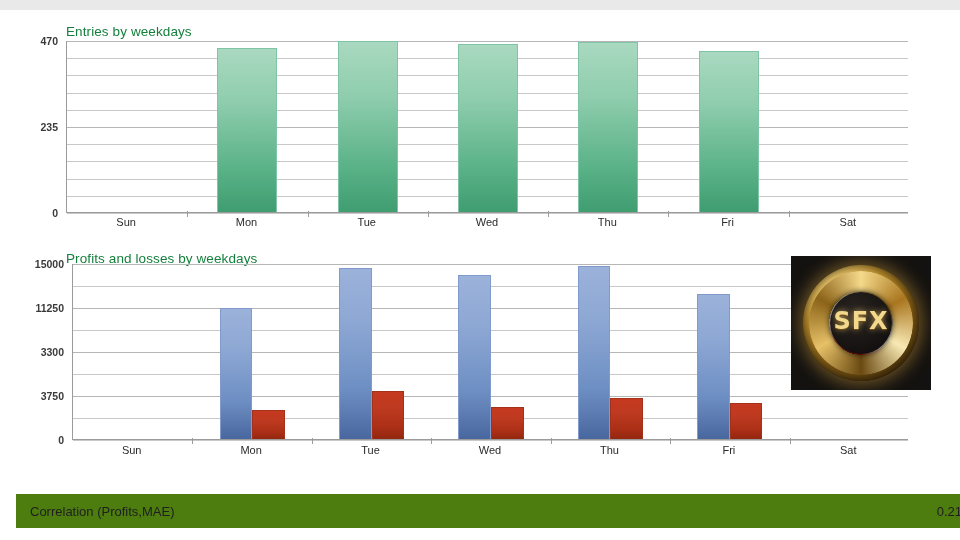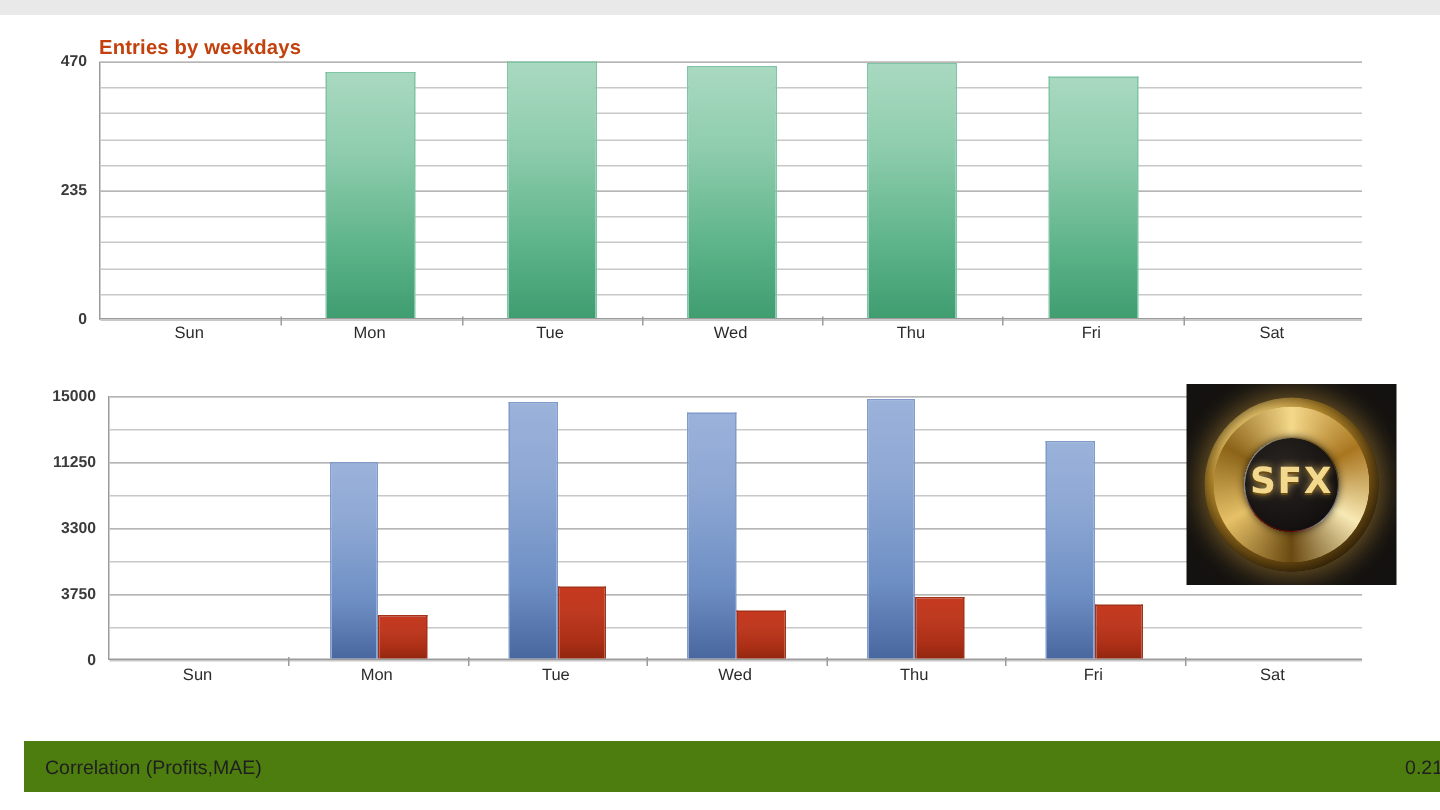--- a/index.html
+++ b/index.html
@@ -21,22 +21,22 @@
     position: absolute; left: 0; top: 480px; width: 960px; height: 14px;
     background: #ffffff;
   }
 
   
   .chart-panel { position: absolute; left: 0; width: 960px; }
   #chart-entries { top: 10px;  height: 228px; }
   #chart-profits { top: 242px; height: 238px; }
 
   .chart-title {
-    position: absolute; font-size: 13.5px; color: #c2410c;
-    letter-spacing: .1px; white-space: nowrap; font-weight: bold;
+    position: absolute; font-size: 13.5px; color: #15803d;
+    letter-spacing: .1px; white-space: nowrap;
   }
   #chart-entries .chart-title { left: 66px; top: 14px; }
   #chart-profits .chart-title { left: 66px; top: 9px; }
 
   
   .plot {
     position: absolute;
     border-left: 1px solid #9b9b9b;
     border-bottom: 1px solid #9b9b9b;
   }
@@ -197,20 +197,21 @@
         <div class="xlabel" style="left: 246.429px;">Mon</div>
         <div class="xlabel" style="left: 366.714px;">Tue</div>
         <div class="xlabel" style="left: 487px;">Wed</div>
         <div class="xlabel" style="left: 607.286px;">Thu</div>
         <div class="xlabel" style="left: 727.571px;">Fri</div>
         <div class="xlabel" style="left: 847.857px;">Sat</div>
       </div>
   </div>
 
   <div class="chart-panel" id="chart-profits">
+    <div class="chart-title">Profits and losses by weekdays</div>
     <div class="ylabels" id="ylabels-profits">
         <div class="ytick" style="top: 198px;">0</div>
         <div class="ytick" style="top: 154px;">3750</div>
         <div class="ytick" style="top: 110px;">3300</div>
         <div class="ytick" style="top: 66px;">11250</div>
         <div class="ytick" style="top: 22px;">15000</div>
       </div>
     <div class="plot" id="plot-profits">
         <div class="gridline" style="top: 176px;"></div>
         <div class="gridline" style="top: 154px;"></div>

